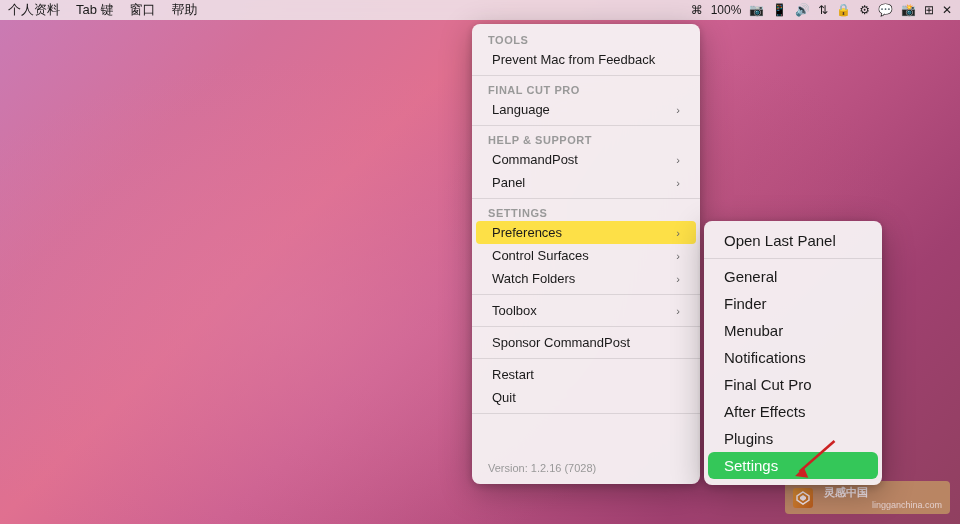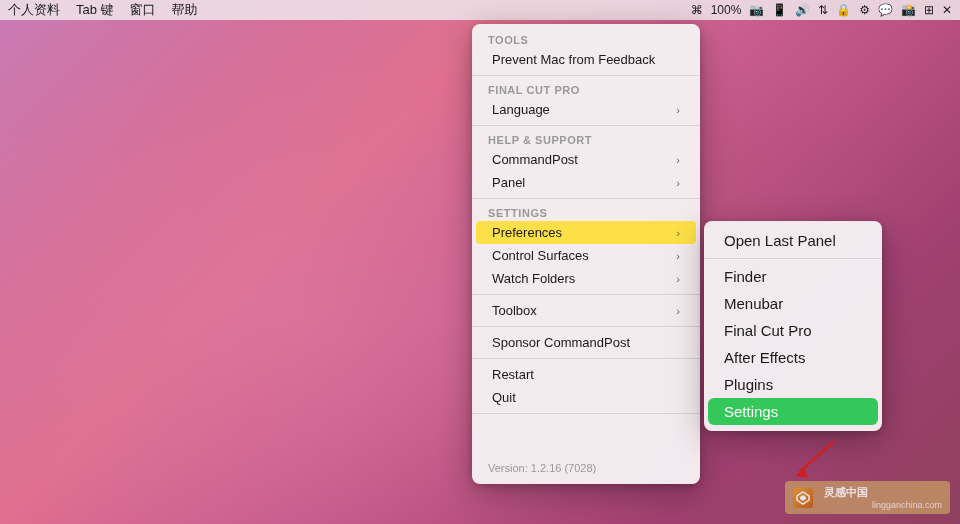--- a/index.html
+++ b/index.html
@@ -266,24 +266,30 @@
       <span>Preferences</span>
       <span class="chevron">›</span>
     </div>
 
     <div class="submenu">
       <div class="submenu-item">
         <span>Open Last Panel</span>
       </div>
       <div style="height:1px;background:rgba(0,0,0,0.1);margin:4px 0;"></div>
       <div class="submenu-item">
+        <span>General</span>
+      </div>
+      <div class="submenu-item">
         <span>Finder</span>
       </div>
       <div class="submenu-item">
         <span>Menubar</span>
+      </div>
+      <div class="submenu-item">
+        <span>Notifications</span>
       </div>
       <div class="submenu-item">
         <span>Final Cut Pro</span>
       </div>
       <div class="submenu-item">
         <span>After Effects</span>
       </div>
       <div class="submenu-item">
         <span>Plugins</span>
       </div>

